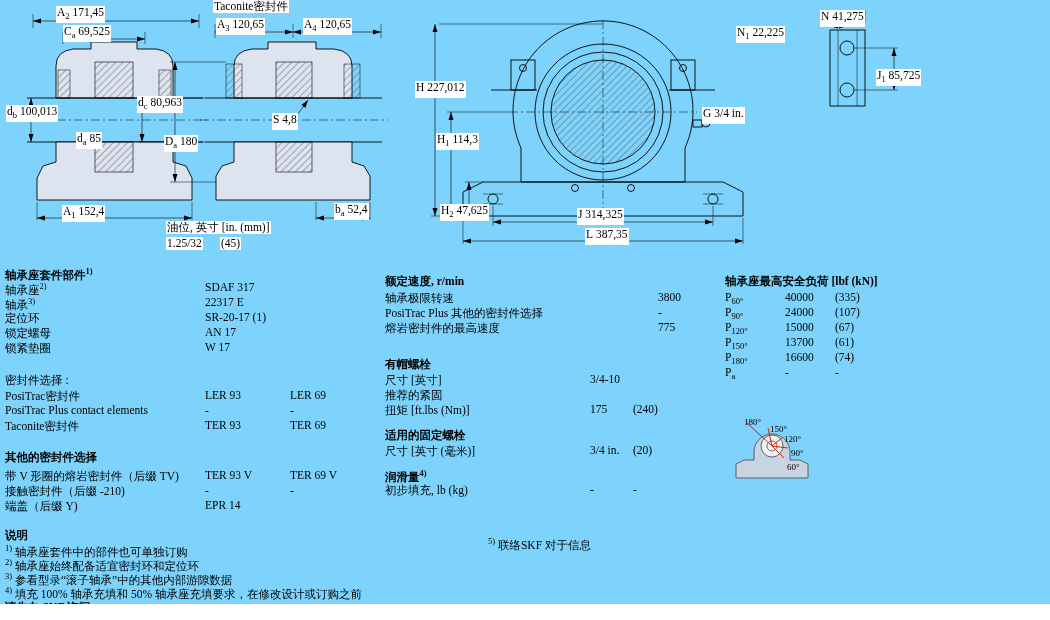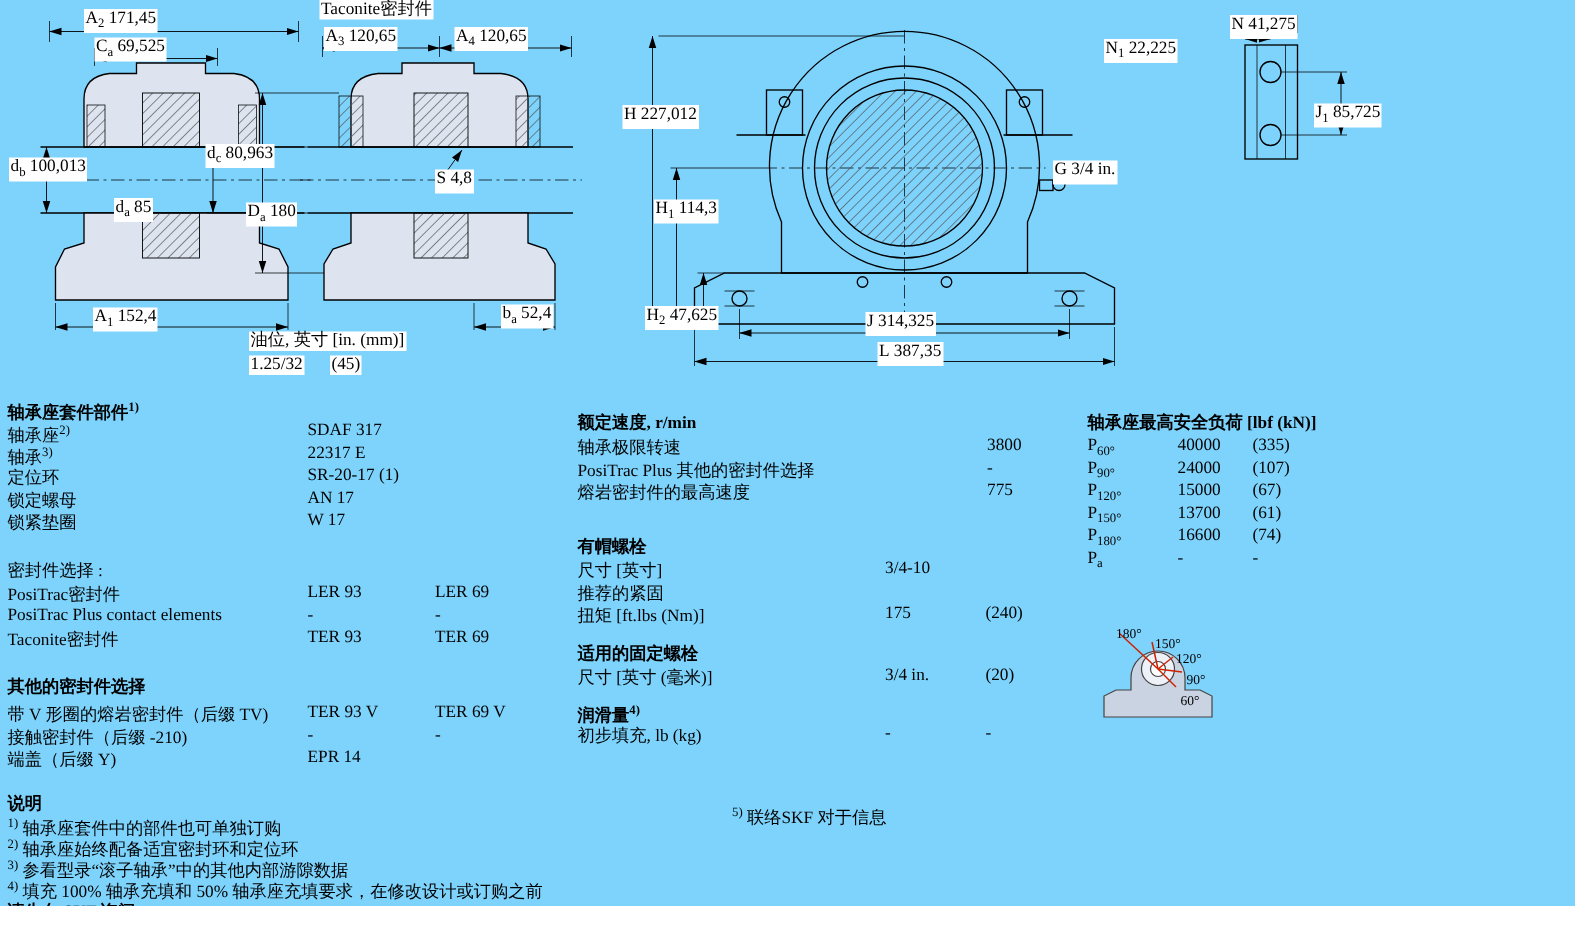--- a/index.html
+++ b/index.html
@@ -2,21 +2,21 @@
 <html><head>
 <meta charset="utf-8">
 <style>
   *{margin:0;padding:0;box-sizing:border-box}
   html,body{background:#fff}
   .page{position:relative;width:1050px;height:604px;background:#7dd3fc;overflow:hidden;
         font-family:"Liberation Serif","DejaVu Serif",serif;font-size:11.5px;color:#000}
   .abs{position:absolute}
   .row{position:absolute;height:15px;white-space:nowrap}
   .c{position:absolute;top:0;white-space:nowrap}
-  .l0{left:0}.l200{left:200px}.l285{left:285px}.l205{left:205px}.l260{left:272px}.l273{left:273px}
+  .l0{left:0}.l200{left:200px}.l285{left:285px}.l205{left:205px}.l260{left:248px}.l273{left:273px}
   .l60{left:60px}.l110{left:110px}
   .b{font-weight:bold}
   sup{font-size:8.5px}
   sub{font-size:8.5px}
   .dim{position:absolute;white-space:nowrap;background:#fff;padding:0 1px;font-size:11.5px;line-height:13px}
   .ang{position:absolute;white-space:nowrap;font-size:9px;background:transparent}
   .ol{stroke:#000;stroke-width:0.9;fill:none}
   .xl{stroke:#000;stroke-width:0.5;fill:none}
   .dl{stroke:#000;stroke-width:0.6;fill:none}
   .cl{stroke:#000;stroke-width:0.5;fill:none;stroke-dasharray:9 3 2 3}
@@ -182,30 +182,30 @@
   <span class="dim" style="left:56px;top:6px"><span>A</span><sub>2</sub> <span>171,45</span></span>
   <span class="dim" style="left:63px;top:25px"><span>C</span><sub>a</sub> <span>69,525</span></span>
   <span class="dim" style="left:6px;top:105px"><span>d</span><sub>b</sub> <span>100,013</span></span>
   <span class="dim" style="left:76px;top:132px"><span>d</span><sub>a</sub> <span>85</span></span>
   <span class="dim" style="left:62px;top:205px"><span>A</span><sub>1</sub> <span>152,4</span></span>
 
   <span class="dim" style="left:213px;top:0px">Taconite密封件</span>
   <span class="dim" style="left:216px;top:18px"><span>A</span><sub>3</sub> <span>120,65</span></span>
   <span class="dim" style="left:303px;top:18px"><span>A</span><sub>4</sub> <span>120,65</span></span>
   <span class="dim" style="left:137px;top:96px"><span>d</span><sub>c</sub> <span>80,963</span></span>
-  <span class="dim" style="left:290px;top:113px"><span>S</span><sub></sub> <span>4,8</span></span>
+  <span class="dim" style="left:272px;top:113px"><span>S</span><sub></sub> <span>4,8</span></span>
   <span class="dim" style="left:164px;top:135px"><span>D</span><sub>a</sub> <span>180</span></span>
   <span class="dim" style="left:334px;top:203px"><span>b</span><sub>a</sub> <span>52,4</span></span>
   <span class="dim" style="left:166px;top:221px">油位, 英寸 [in. (mm)]</span>
   <span class="dim" style="left:166px;top:237px">1.25/32</span>
   <span class="dim" style="left:220px;top:237px">(45)</span>
 
-  <span class="dim" style="left:415px;top:70px"><span>H</span><sub></sub> <span>227,012</span></span>
+  <span class="dim" style="left:415px;top:81px"><span>H</span><sub></sub> <span>227,012</span></span>
   <span class="dim" style="left:436px;top:133px"><span>H</span><sub>1</sub> <span>114,3</span></span>
-  <span class="dim" style="left:430px;top:204px"><span>H</span><sub>2</sub> <span>47,625</span></span>
+  <span class="dim" style="left:440px;top:204px"><span>H</span><sub>2</sub> <span>47,625</span></span>
   <span class="dim" style="left:702px;top:107px"><span>G</span><sub></sub> <span>3/4 in.</span></span>
   <span class="dim" style="left:577px;top:208px"><span>J</span><sub></sub> <span>314,325</span></span>
   <span class="dim" style="left:585px;top:228px"><span>L</span><sub></sub> <span>387,35</span></span>
 
   <span class="dim" style="left:820px;top:10px"><span>N</span><sub></sub> <span>41,275</span></span>
   <span class="dim" style="left:736px;top:26px"><span>N</span><sub>1</sub> <span>22,225</span></span>
   <span class="dim" style="left:876px;top:69px"><span>J</span><sub>1</sub> <span>85,725</span></span>
 
   <div class="row b" style="left:5px;top:266px">
       <span class="c l0"><span>轴承座套件部件</span><sup>1)</sup></span>

